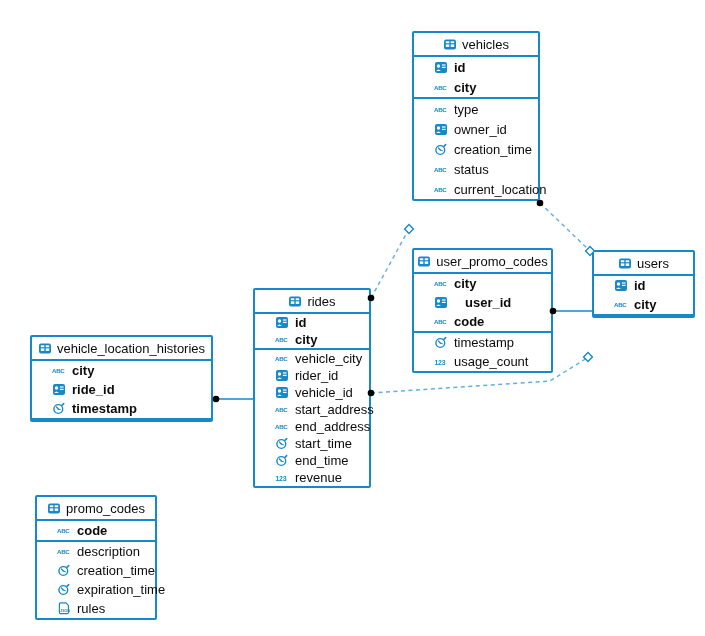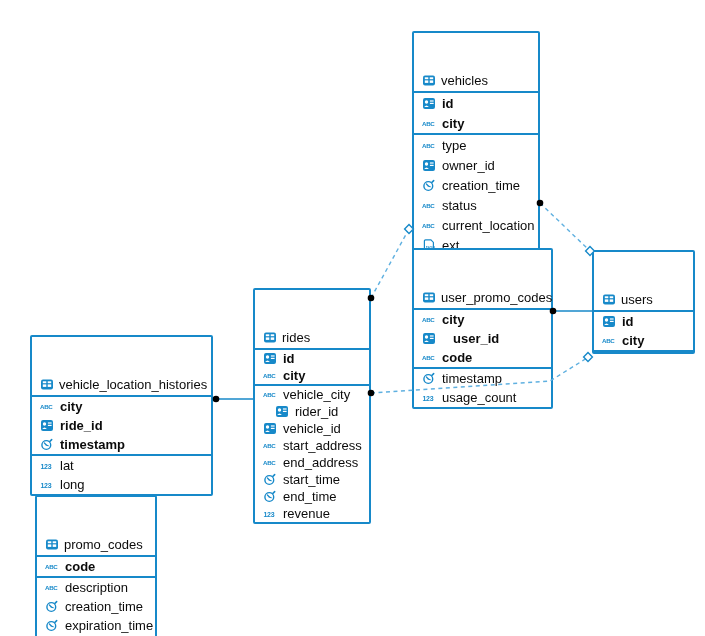--- a/index.html
+++ b/index.html
@@ -6,27 +6,27 @@
   html,body { margin:0; padding:0; background:#fff; }
   #canvas {
     position:relative; width:705px; height:636px; background:#fff; overflow:hidden;
     font-family:"Liberation Sans", sans-serif; color:#0b0b0b;
   }
   .erd-table {
     position:absolute; background:#fff; border:2px solid var(--accent);
     border-radius:2px; z-index:2; box-sizing:border-box;
   }
   .thead {
-    display:flex; align-items:center; justify-content:flex-start; gap:5px;
+    display:flex; align-items:center; justify-content:center; gap:5px;
     height:22px; border-bottom:2px solid var(--accent);
-    font-size:13px; white-space:nowrap; padding:0 8px;margin-top:36px;
+    font-size:13px; white-space:nowrap; padding:0 8px;
   }
   .tsection-keys { border-bottom:2px solid var(--accent); }
   .trow {
-    display:flex; align-items:center; gap:5px; padding-left:8px;
+    display:flex; align-items:center; gap:5px; padding-left:20px;
     font-size:13px; white-space:nowrap;
   }
   .trow.key { font-weight:700; }
   .icon { display:inline-flex; width:15px; height:13px; flex:0 0 15px; align-items:center; }
   .icon svg { display:block; }
   #wires { position:absolute; left:0; top:0; z-index:3; pointer-events:none; }
 </style>
 </head>
 <body>
 
@@ -107,29 +107,20 @@
           <span>status</span>
         </div>
         <div class="trow" style="height: 20px;">
           <span class="icon">
             <svg width="15" height="13" viewBox="0 0 15 13">
     <text x="0" y="9.4" font-family="Liberation Sans, sans-serif" font-size="6.2" font-weight="700" letter-spacing="-0.3" fill="#1789c9">ABC</text>
             </svg>
           </span>
           <span>current_location</span>
         </div>
-        <div class="trow" style="height: 20px;">
-          <span class="icon">
-            <svg width="14" height="13" viewBox="0 0 13 13">
-    <path d="M3 0.9 h5.4 l2.5 2.5 v7.2 a1.1 1.1 0 0 1 -1.1 1.1 h-6.8 a1.1 1.1 0 0 1 -1.1 -1.1 v-8.6 a1.1 1.1 0 0 1 1.1 -1.1 z" fill="#fff" stroke="#1789c9" stroke-width="1.2"></path>
-    <text x="2.7" y="10.2" font-family="Liberation Sans, sans-serif" font-size="3.6" font-weight="700" fill="#1789c9">JSON</text>
-            </svg>
-          </span>
-          <span>ext</span>
-        </div>
       </div>
     </div>
     <div class="erd-table" style="left: 412px; top: 248px; width: 141px;">
       <div class="thead">
         <span class="icon" style="width: 14px; flex: 0 0 14px;">
           <svg width="14" height="13" viewBox="0 0 13 13">
     <rect x="0.5" y="1.5" width="12" height="10" rx="2" fill="#1789c9"></rect>
     <rect x="2.3" y="3.3" width="3.5" height="1.9" fill="#fff"></rect>
     <rect x="7.2" y="3.3" width="3.5" height="1.9" fill="#fff"></rect>
     <rect x="2.3" y="6.4" width="3.5" height="2.5" fill="#fff"></rect>
@@ -263,21 +254,21 @@
       </div>
       <div class="tsection-cols">
         <div class="trow" style="height: 17px;">
           <span class="icon">
             <svg width="15" height="13" viewBox="0 0 15 13">
     <text x="0" y="9.4" font-family="Liberation Sans, sans-serif" font-size="6.2" font-weight="700" letter-spacing="-0.3" fill="#1789c9">ABC</text>
             </svg>
           </span>
           <span>vehicle_city</span>
         </div>
-        <div class="trow" style="height: 17px; margin-left: 12px;">
+        <div class="trow" style="height: 17px;">
           <span class="icon">
             <svg width="14" height="13" viewBox="0 0 13 13">
     <rect x="0.5" y="1" width="12" height="11" rx="2" fill="#1789c9"></rect>
     <circle cx="4" cy="5" r="1.7" fill="#fff"></circle>
     <path d="M1.7 10 Q4 6.9 6.3 10 Z" fill="#fff"></path>
     <rect x="7.4" y="3.4" width="3.7" height="1.2" fill="#fff"></rect>
     <rect x="7.4" y="5.8" width="3.7" height="1.2" fill="#fff"></rect>
             </svg>
           </span>
           <span>rider_id</span>
@@ -379,38 +370,20 @@
         <div class="trow key" style="height: 19px;">
           <span class="icon">
             <svg width="14" height="13" viewBox="0 0 13 13">
     <circle cx="5.8" cy="7" r="4.4" fill="none" stroke="#1789c9" stroke-width="1.4"></circle>
     <path d="M5.8 7 L3.9 5" stroke="#1789c9" stroke-width="1.2" stroke-linecap="round"></path>
     <path d="M5.8 7 L7.7 7.7" stroke="#1789c9" stroke-width="1.2" stroke-linecap="round"></path>
     <path d="M9.4 3.4 L11.2 1.6" stroke="#1789c9" stroke-width="1.5" stroke-linecap="round"></path>
             </svg>
           </span>
           <span>timestamp</span>
-        </div>
-      </div>
-      <div class="tsection-cols">
-        <div class="trow" style="height: 19px;">
-          <span class="icon">
-            <svg width="15" height="13" viewBox="0 0 15 13">
-    <text x="0.5" y="9.8" font-family="Liberation Sans, sans-serif" font-size="7" font-weight="700" letter-spacing="-0.3" fill="#1789c9">123</text>
-            </svg>
-          </span>
-          <span>lat</span>
-        </div>
-        <div class="trow" style="height: 19px;">
-          <span class="icon">
-            <svg width="15" height="13" viewBox="0 0 15 13">
-    <text x="0.5" y="9.8" font-family="Liberation Sans, sans-serif" font-size="7" font-weight="700" letter-spacing="-0.3" fill="#1789c9">123</text>
-            </svg>
-          </span>
-          <span>long</span>
         </div>
       </div>
     </div>
     <div class="erd-table" style="left: 35px; top: 495px; width: 122px;">
       <div class="thead">
         <span class="icon" style="width: 14px; flex: 0 0 14px;">
           <svg width="14" height="13" viewBox="0 0 13 13">
     <rect x="0.5" y="1.5" width="12" height="10" rx="2" fill="#1789c9"></rect>
     <rect x="2.3" y="3.3" width="3.5" height="1.9" fill="#fff"></rect>
     <rect x="7.2" y="3.3" width="3.5" height="1.9" fill="#fff"></rect>

